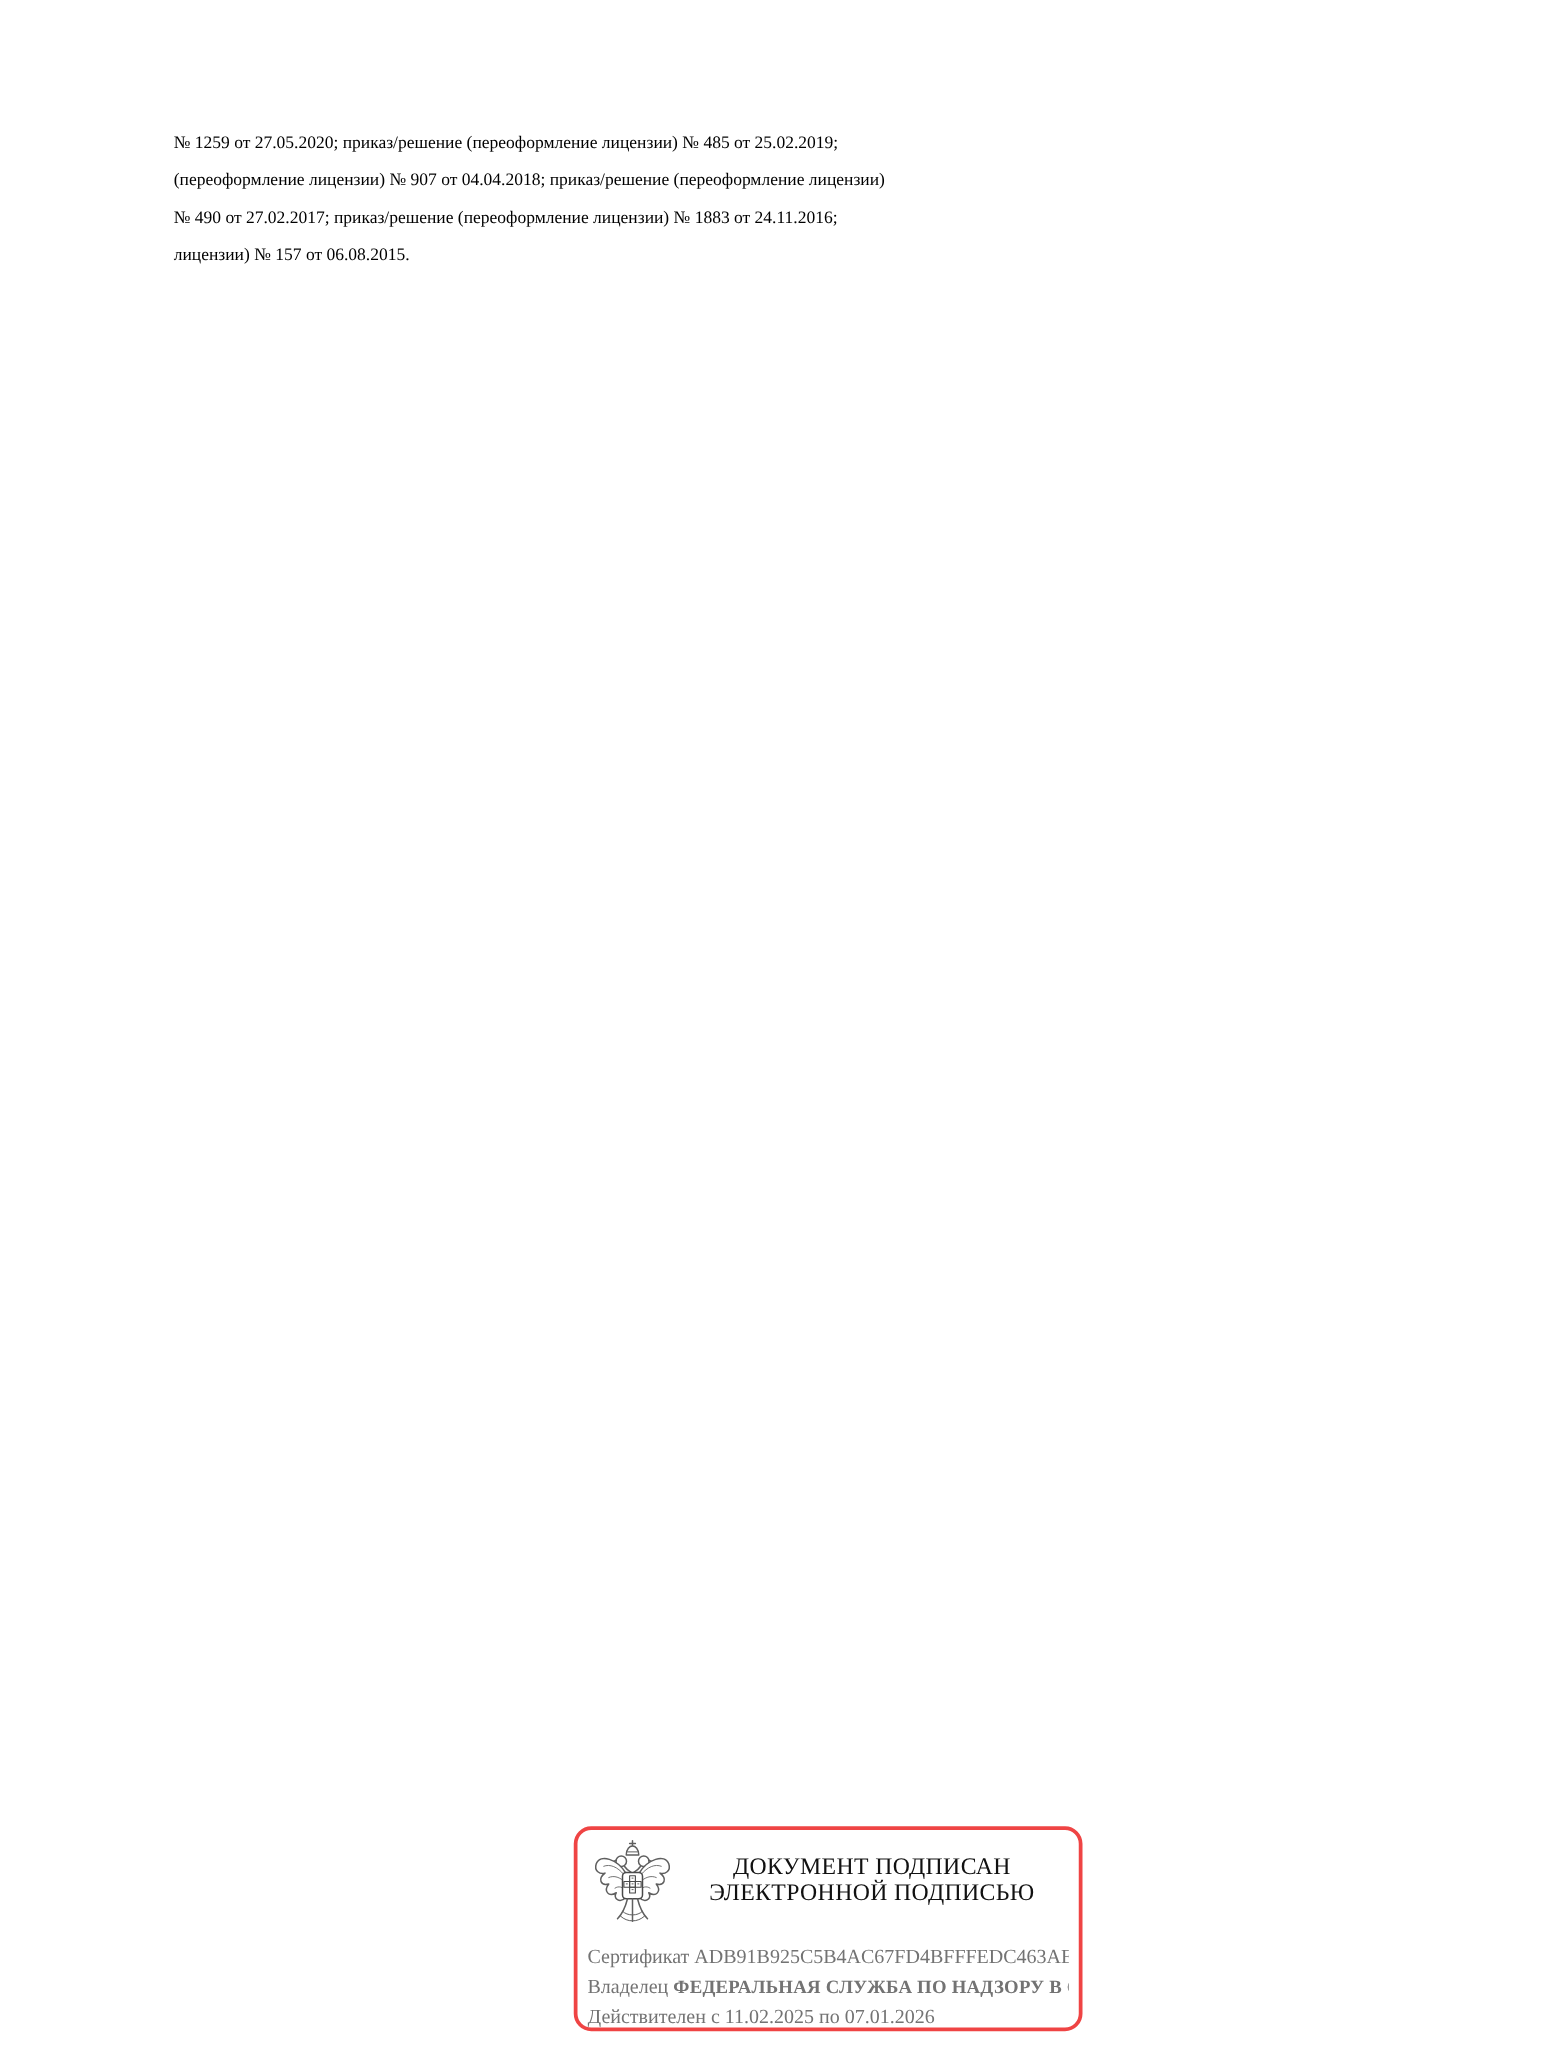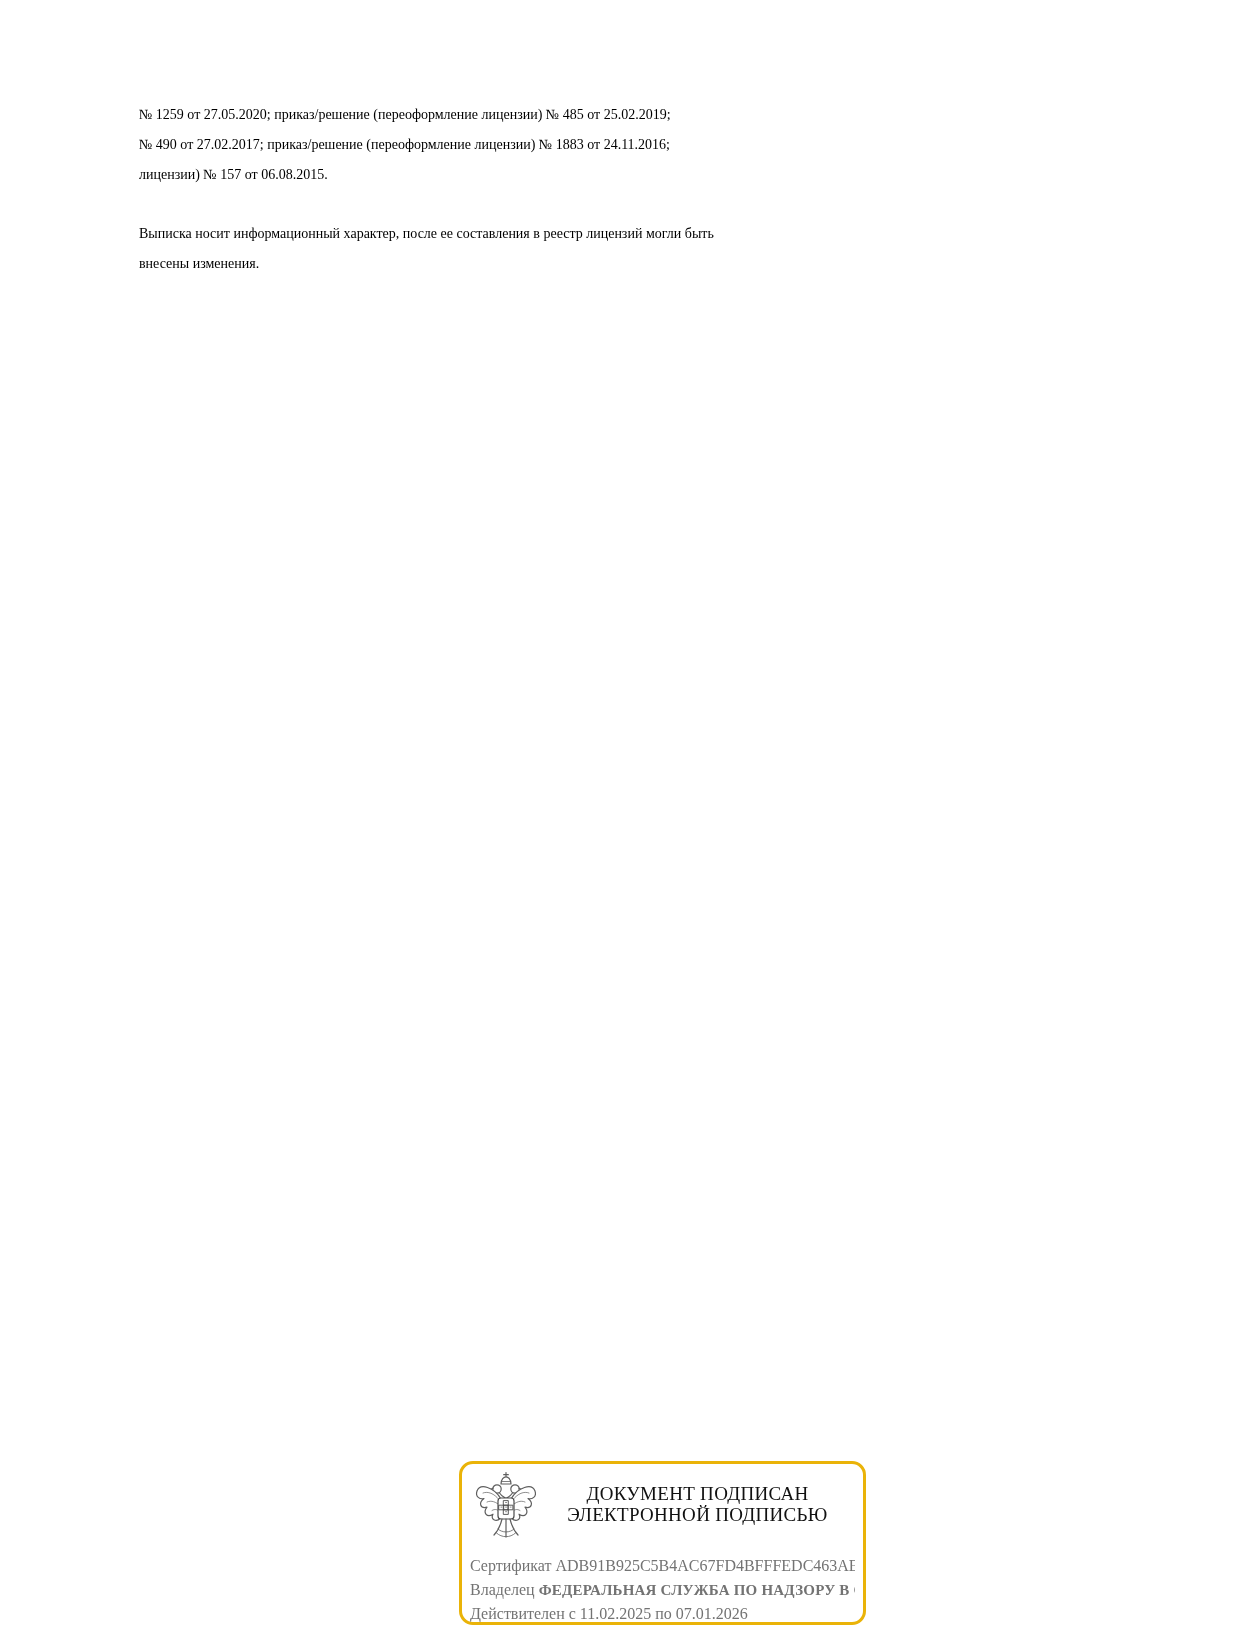--- a/index.html
+++ b/index.html
@@ -33,21 +33,21 @@
   .para-note { margin-top: 29px; }
 
   
   .stamp {
     position: absolute;
     left: 459px;
     top: 1461px;
     width: 407px;
     height: 164px;
     box-sizing: border-box;
-    border: 3px solid #eab308;
+    border: 3px solid #ef4444;
     border-radius: 14px;
     background: #ffffff;
     overflow: hidden;
   }
   .stamp-top {
     display: flex;
     align-items: flex-start;
     padding: 7px 6px 0 12px;
     height: 79px;
   }
@@ -83,26 +83,23 @@
   }
 </style>
 </head>
 <body>
 
 <div class="page">
 
   <div class="doc-text">
     <div class="para">
       <div class="line">№ 1259 от 27.05.2020; приказ/решение (переоформление лицензии) № 485 от 25.02.2019;</div>
+      <div class="line">(переоформление лицензии) № 907 от 04.04.2018; приказ/решение (переоформление лицензии)</div>
       <div class="line">№ 490 от 27.02.2017; приказ/решение (переоформление лицензии) № 1883 от 24.11.2016;</div>
       <div class="line">лицензии) № 157 от 06.08.2015.</div>
-    </div>
-    <div class="para para-note">
-      <div class="line">Выписка носит информационный характер, после ее составления в реестр лицензий могли быть</div>
-      <div class="line">внесены изменения.</div>
     </div>
   </div>
 
   <div class="stamp">
     <div class="stamp-top">
       <svg class="emblem" viewBox="0 0 64 74" xmlns="http://www.w3.org/2000/svg">
         <g stroke="#5f5f5f" fill="none" stroke-width="1.2" stroke-linecap="round" stroke-linejoin="round">
 
           <path d="M32 1.5 v4.5 M29.7 3.7 h4.6"></path>
           <path d="M27 13 C27 8 29.8 5.8 32 5.8 C34.2 5.8 37 8 37 13 Z" fill="#ffffff"></path>

